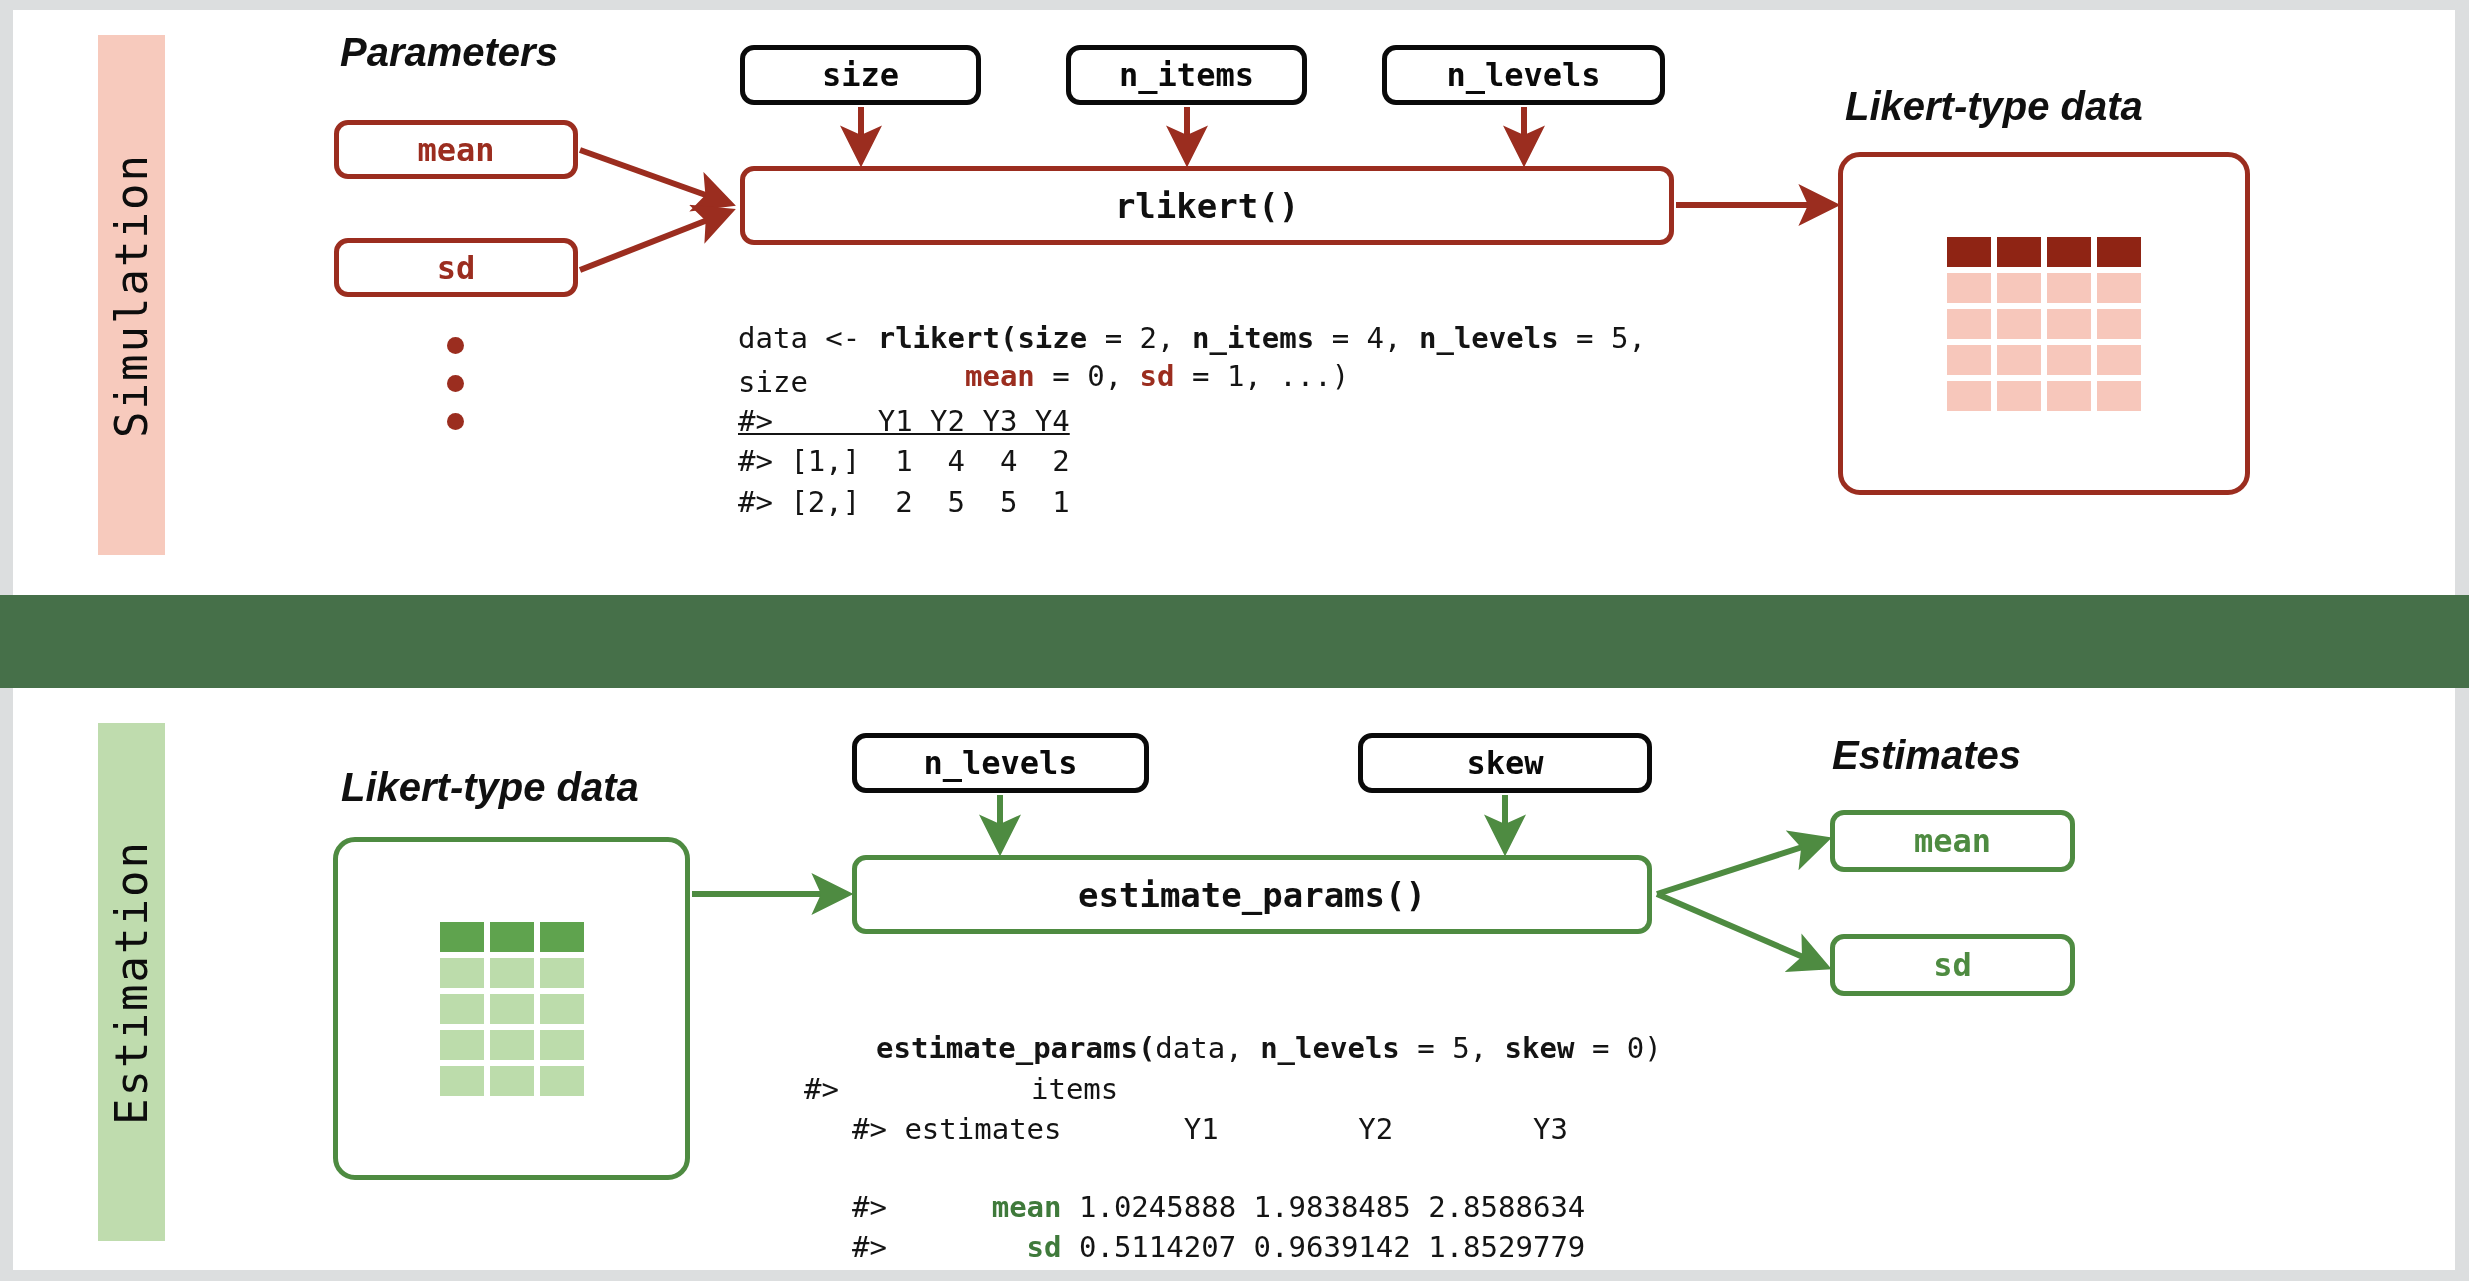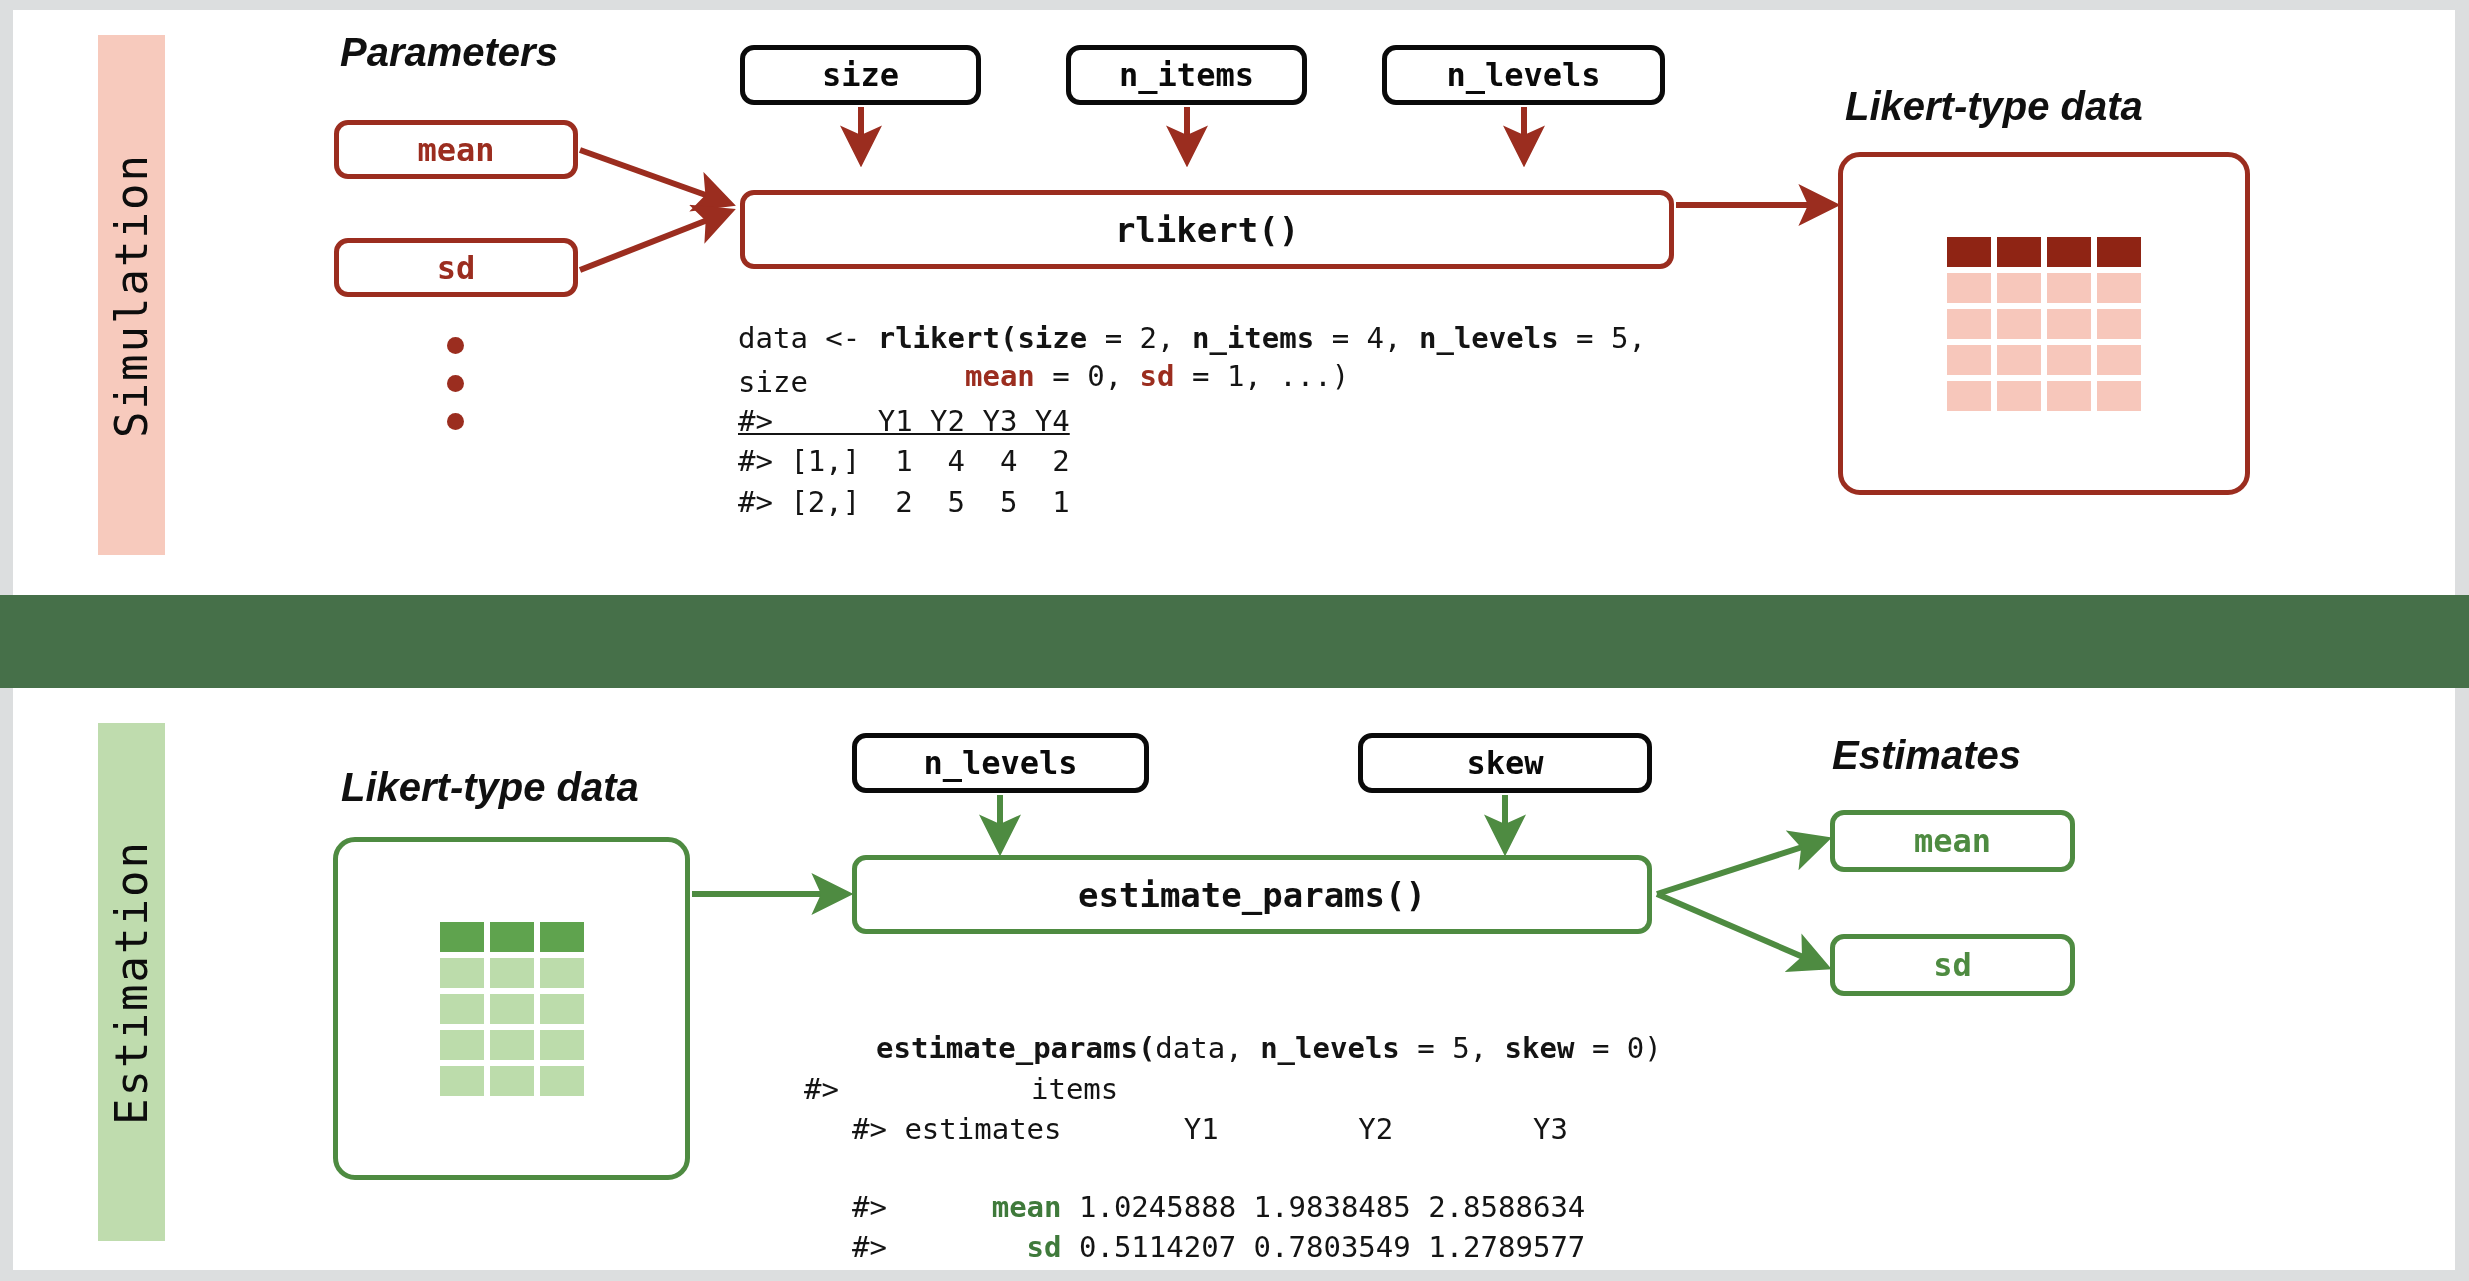--- a/index.html
+++ b/index.html
@@ -166,21 +166,21 @@
     <div class="dot"></div>
     <div class="dot"></div>
   </div>
 
   <div class="node-box box-black" style="left:740px; top:45px; width:241px; height:60px; font-size:32px;">size</div>
 
   <div class="node-box box-black" style="left:1066px; top:45px; width:241px; height:60px; font-size:32px;">n_items</div>
 
   <div class="node-box box-black" style="left:1382px; top:45px; width:283px; height:60px; font-size:32px;">n_levels</div>
 
-  <div class="node-box box-fn-red" style="left:740px; top:166px; width:934px; height:79px; font-size:34px;margin-top:24px;">rlikert()</div>
+  <div class="node-box box-fn-red" style="left:740px; top:166px; width:934px; height:79px; font-size:34px;">rlikert()</div>
 
   <div class="section-heading" style="left:1845px; top:84px;">Likert-type data</div>
 
   <div class="data-container red" style="left:1838px; top:152px; width:412px; height:343px;">
     <div class="grid" id="sim-grid" style="grid-template-columns: repeat(4, 44px);">
         <div class="cell" style="background: rgb(143, 36, 20);"></div>
         <div class="cell" style="background: rgb(143, 36, 20);"></div>
         <div class="cell" style="background: rgb(143, 36, 20);"></div>
         <div class="cell" style="background: rgb(143, 36, 20);"></div>
         <div class="cell" style="background: rgb(247, 199, 187);"></div>
@@ -259,21 +259,21 @@
   </div>
 
   <div class="code" style="left:804px; top:1070px;">#&gt;           items</div>
   <div class="code" style="left:852px; top:1110px;">#&gt; estimates       Y1        Y2        Y3</div>
 
   <div class="code" style="left:852px; top:1150px;">
 <span>#&gt;      </span><b class="green">mean</b><span> 1.0245888 1.9838485 2.8588634</span>
   </div>
 
   <div class="code" style="left:852px; top:1190px;">
-<span>#&gt;        </span><b class="green">sd</b><span> 0.5114207 0.7803549 1.2789577</span>
+<span>#&gt;        </span><b class="green">sd</b><span> 0.5114207 0.9639142 1.8529779</span>
   </div>
 
   <svg class="arrows" viewBox="0 0 2469 1281">
     <defs>
       <marker id="ah-red" markerWidth="7" markerHeight="7" refX="5.6" refY="3.5" orient="auto" markerUnits="strokeWidth">
         <path d="M0,0 L7,3.5 L0,7 L1.6,3.5 Z" fill="#9b2d1f"></path>
       </marker>
       <marker id="ah-green" markerWidth="7" markerHeight="7" refX="5.6" refY="3.5" orient="auto" markerUnits="strokeWidth">
         <path d="M0,0 L7,3.5 L0,7 L1.6,3.5 Z" fill="#4e8b41"></path>
       </marker>

